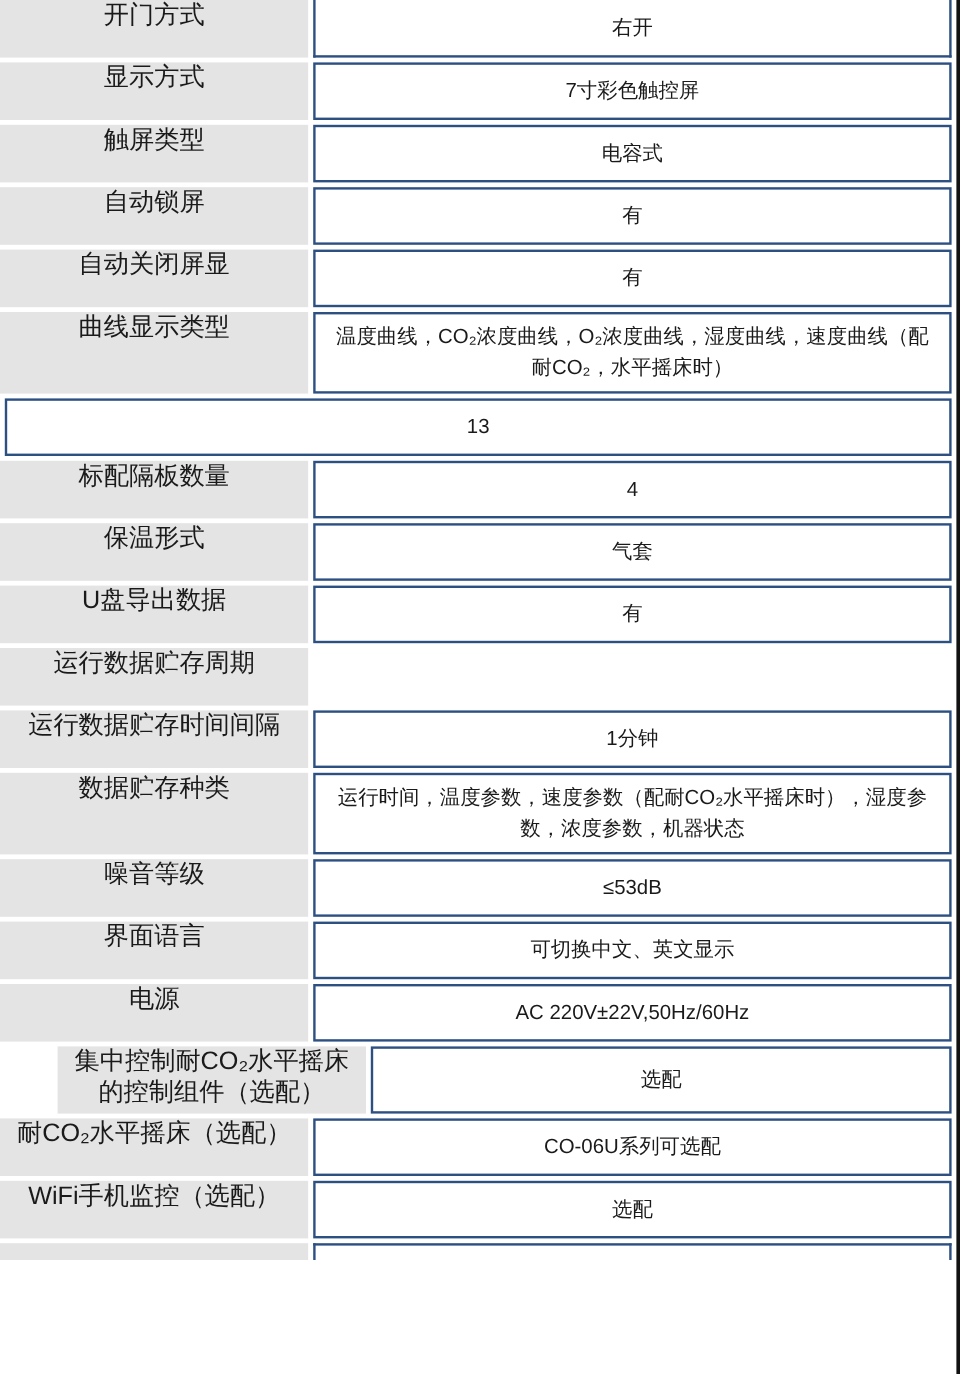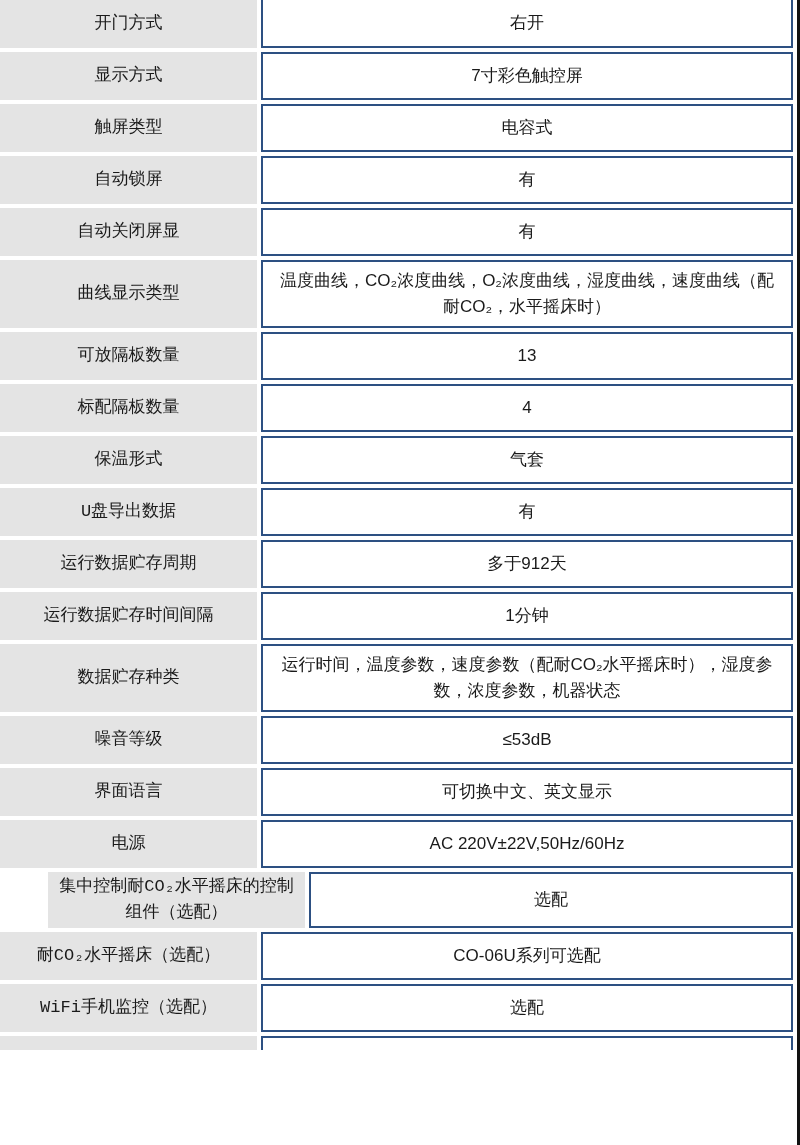--- a/index.html
+++ b/index.html
@@ -19,23 +19,23 @@
     position:absolute;top:0;left:0;width:793px;
   }
   .row{
     display:flex;align-items:stretch;margin-bottom:4px;height:48px;
   }
   .row.tall{height:68px;}
   .row.tall2{height:56px;padding-left:48px;}
   .row.partial{height:14px;margin-bottom:0;}
   .label-cell{
     width:257px;flex:0 0 257px;background:var(--label-bg);
-    display:flex;align-items:center;justify-content:center;
-    text-align:center;font-size:17px;line-height:26px;
-    padding:0 6px;box-sizing:border-box;font-family:Liberation Mono, monospace;
+    display:flex;justify-content:center;
+    text-align:center;font-size:21px;line-height:26px;
+    padding:0 6px;box-sizing:border-box;
   }
   .col-gap{width:4px;flex:0 0 4px;background:#ffffff;}
   .value-cell{
     flex:1;background:#ffffff;
     border:2px solid var(--border-color);
     display:flex;align-items:center;justify-content:center;
     text-align:center;font-size:17px;line-height:26px;
     padding:0 10px;box-sizing:border-box;
   }
   .value-cell.no-top{border-top:none;}
@@ -105,23 +105,20 @@
     <div class="label-cell">
         <span>曲线显示类型</span>
       </div>
     <div class="col-gap"></div>
     <div class="value-cell">
         <span>温度曲线，CO₂浓度曲线，O₂浓度曲线，湿度曲线，速度曲线（配耐CO₂，水平摇床时）</span>
       </div>
   </div>
 
   <div class="row">
-    <div class="label-cell">
-        <span>可放隔板数量</span>
-      </div>
     <div class="col-gap"></div>
     <div class="value-cell">
         <span>13</span>
       </div>
   </div>
 
   <div class="row">
     <div class="label-cell">
         <span>标配隔板数量</span>
       </div>
@@ -149,23 +146,20 @@
     <div class="value-cell">
         <span>有</span>
       </div>
   </div>
 
   <div class="row">
     <div class="label-cell">
         <span>运行数据贮存周期</span>
       </div>
     <div class="col-gap"></div>
-    <div class="value-cell">
-        <span>多于912天</span>
-      </div>
   </div>
 
   <div class="row">
     <div class="label-cell">
         <span>运行数据贮存时间间隔</span>
       </div>
     <div class="col-gap"></div>
     <div class="value-cell">
         <span>1分钟</span>
       </div>

